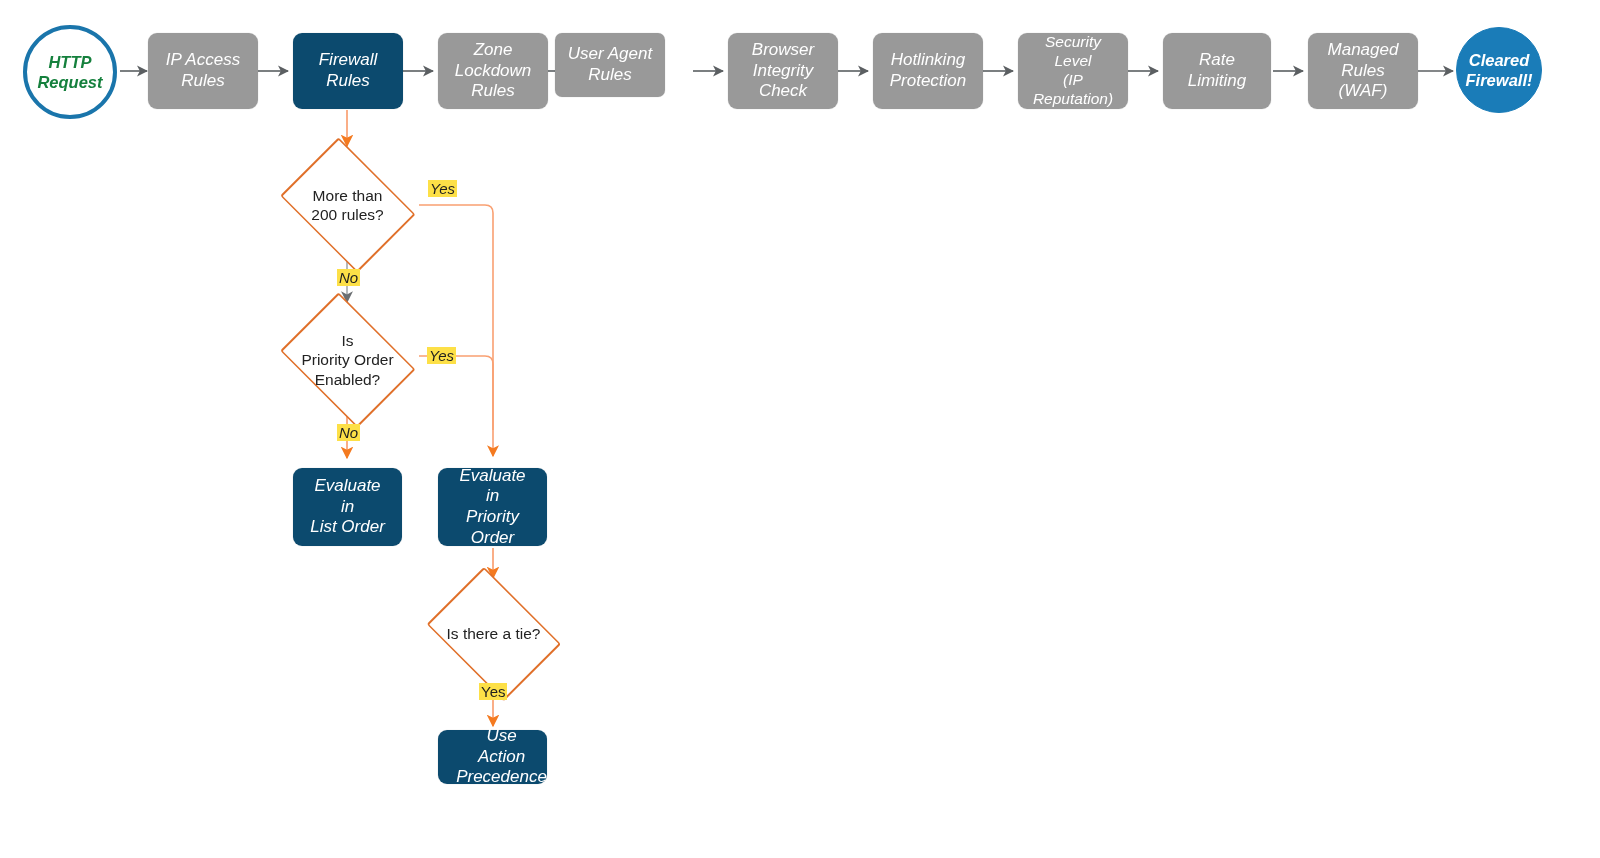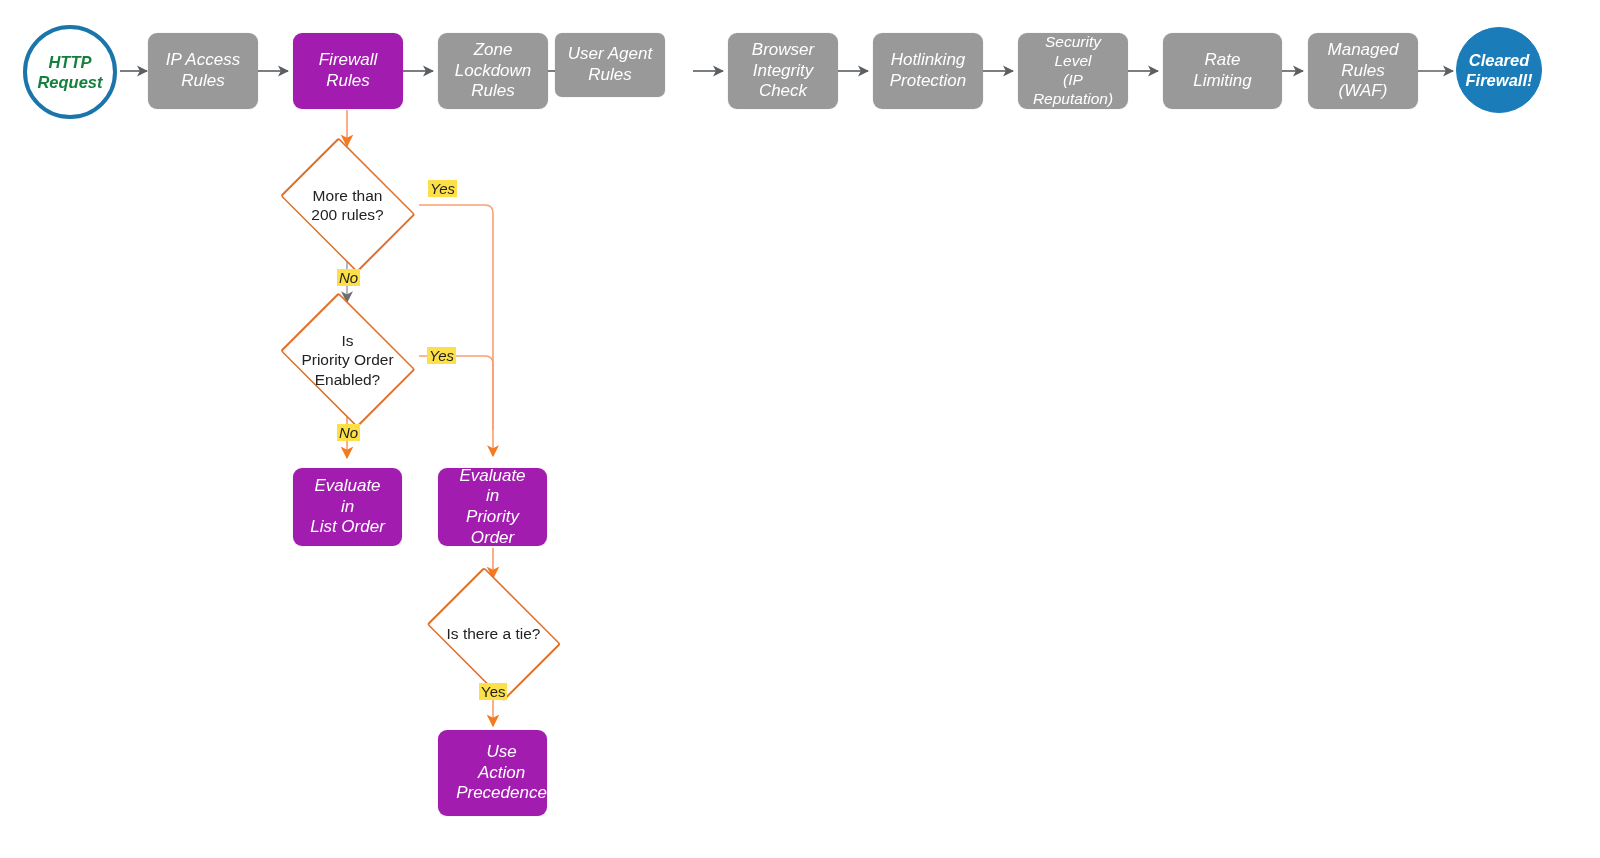--- a/index.html
+++ b/index.html
@@ -42,21 +42,21 @@
   
   .proc {
     border-radius: 9px;
     color: #ffffff;
     font-style: italic;
     font-size: 17px;
     padding: 4px 6px;
     box-shadow: 0 0 0 0.6px rgba(0,0,0,0.06);
   }
   .proc.gray   { background: #999999; }
-  .proc.orange { background: #a21caf; }
+  .proc.orange { background: #0c4a6e; }
 
   
   .circle {
     border-radius: 50%;
     font-style: italic;
     font-weight: bold;
     font-size: 16.5px;
   }
   .circle.hollow {
     background: #ffffff;
@@ -187,21 +187,21 @@
     <span style="white-space:pre-line;">Hotlinking
 Protection</span>
   </div>
 
   <div class="node proc gray" style="left:1018px; top:33px; width:110px; height:76px; font-size:15.5px;">
     <span style="white-space:pre-line;">Security
 Level
 (IP Reputation)</span>
   </div>
 
-  <div class="node proc gray" style="left:1163px; top:33px; width:119px; height:76px;">
+  <div class="node proc gray" style="left:1163px; top:33px; width:108px; height:76px;">
     <span style="white-space:pre-line;">Rate
 Limiting</span>
   </div>
 
   <div class="node proc gray" style="left:1308px; top:33px; width:110px; height:76px;">
     <span style="white-space:pre-line;">Managed
 Rules
 (WAF)</span>
   </div>
 
@@ -243,19 +243,19 @@
 in
 List Order</span>
   </div>
 
   <div class="node proc orange" style="left:438px; top:468px; width:109px; height:78px;">
     <span style="white-space:pre-line;">Evaluate
 in
 Priority Order</span>
   </div>
 
-  <div class="node proc orange" style="left:438px; top:730px; width:109px; height:86px;padding-left:24px;">
+  <div class="node proc orange" style="left:438px; top:730px; width:109px; height:54px;padding-left:24px;">
     <span style="white-space:pre-line;">Use
 Action
 Precedence</span>
   </div>
 
 </div>
 
 </body></html>

